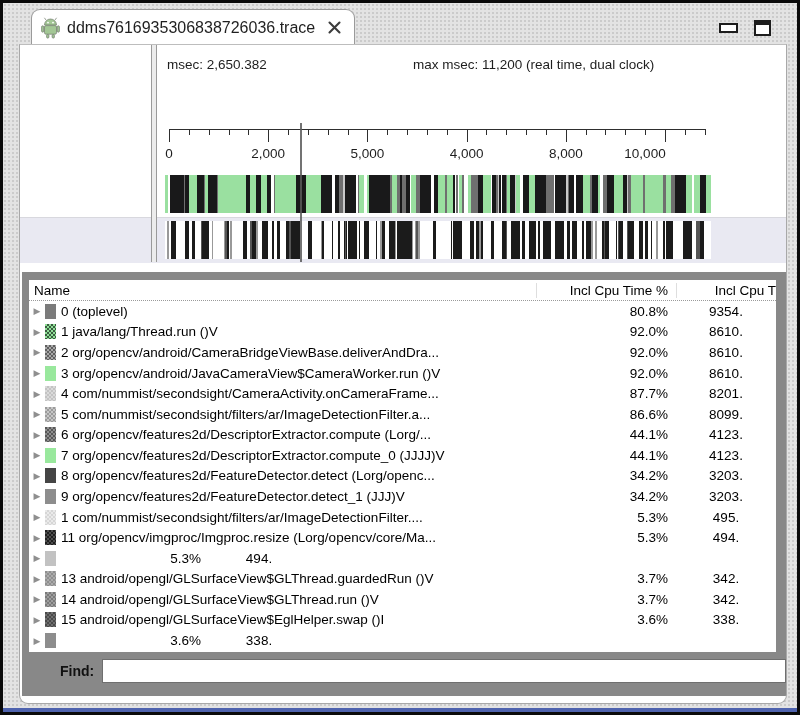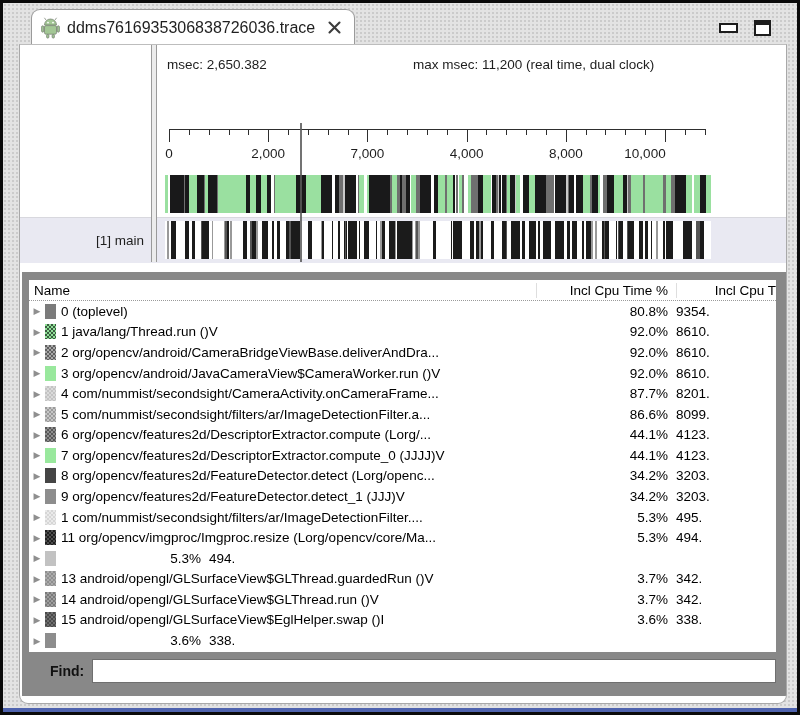--- a/index.html
+++ b/index.html
@@ -54,24 +54,24 @@
     overflow:hidden;font-size:13.5px;color:#000;}
   .thead{display:flex;height:21px;align-items:center;border-bottom:1px dotted #9a9a9a;box-sizing:border-box;}
   .th-name{flex:1 1 auto;padding-left:5px;}
   .th-pct{width:140px;text-align:right;padding-right:8px;border-left:1px solid #dedede;box-sizing:border-box;}
   .th-time{width:100px;text-align:right;padding-right:0;border-left:1px solid #dedede;box-sizing:border-box;}
   .trow{display:flex;height:20.59px;align-items:center;white-space:nowrap;}
   .tri{width:16px;text-align:center;font-size:9px;color:#8f8f8f;flex:0 0 auto;}
   .chip{width:11px;height:15px;margin-right:5px;flex:0 0 auto;}
   .nm{flex:1 1 auto;overflow:hidden;}
   .pct{width:140px;text-align:right;padding-right:8px;flex:0 0 auto;}
-  .val{width:100px;text-align:left;flex:0 0 auto;overflow:hidden;}
-
-  
-  .findbar{position:absolute;left:8px;right:0;bottom:10px;height:28px;margin-top:24px;}
+  .val{width:100px;text-align:center;flex:0 0 auto;overflow:hidden;}
+
+  
+  .findbar{position:absolute;left:18px;right:0;bottom:10px;height:28px;margin-top:24px;}
   .find-label{position:absolute;left:20px;top:5px;font-size:14px;font-weight:700;color:#111;}
   .find-input{position:absolute;left:62px;top:1px;width:684px;height:24px;box-sizing:border-box;
     border:1px solid #6f6f6f;background:#fff;font-size:13px;padding:0 4px;outline:none;}
 </style>
 </head>
 <body>
 
 <div class="screen">
 
   <div class="tab">
@@ -135,32 +135,31 @@
             <div class="tick" style="left: 545.8px; height: 13px;"></div>
             <div class="tick" style="left: 565.64px; height: 6px;"></div>
             <div class="tick" style="left: 585.48px; height: 6px;"></div>
             <div class="tick" style="left: 605.32px; height: 6px;"></div>
             <div class="tick" style="left: 625.16px; height: 6px;"></div>
             <div class="tick" style="left: 645px; height: 13px;"></div>
             <div class="tick" style="left: 664.84px; height: 6px;"></div>
             <div class="tick" style="left: 684.68px; height: 6px;"></div>
             <span class="tick-label" style="left: 149px;">0</span>
             <span class="tick-label" style="left: 248.2px;">2,000</span>
-            <span class="tick-label" style="left: 347.4px;">7,000</span>
+            <span class="tick-label" style="left: 347.4px;">5,000</span>
             <span class="tick-label" style="left: 446.6px;">4,000</span>
             <span class="tick-label" style="left: 545.8px;">8,000</span>
             <span class="tick-label" style="left: 625px;">10,000</span>
           </div>
       </div>
 
       <div class="tl-row tl-row1">
         <div class="barcode" id="barcode0" style="background: rgb(154, 224, 160);"><span style="width: 3px; background: rgb(154, 224, 160);"></span><span style="width: 2px; background: rgb(255, 255, 255);"></span><span style="width: 4px; background: rgb(25, 25, 26);"></span><span style="width: 5px; background: rgb(25, 25, 26);"></span><span style="width: 5px; background: rgb(25, 25, 26);"></span><span style="width: 1px; background: rgb(111, 111, 111);"></span><span style="width: 4px; background: rgb(25, 25, 26);"></span><span style="width: 8px; background: rgb(154, 224, 160);"></span><span style="width: 7px; background: rgb(25, 25, 26);"></span><span style="width: 1px; background: rgb(111, 111, 111);"></span><span style="width: 3px; background: rgb(154, 224, 160);"></span><span style="width: 3px; background: rgb(25, 25, 26);"></span><span style="width: 6px; background: rgb(25, 25, 26);"></span><span style="width: 1px; background: rgb(111, 111, 111);"></span><span style="width: 7px; background: rgb(154, 224, 160);"></span><span style="width: 7px; background: rgb(154, 224, 160);"></span><span style="width: 8px; background: rgb(154, 224, 160);"></span><span style="width: 6px; background: rgb(154, 224, 160);"></span><span style="width: 4px; background: rgb(25, 25, 26);"></span><span style="width: 2px; background: rgb(154, 224, 160);"></span><span style="width: 4px; background: rgb(154, 224, 160);"></span><span style="width: 5px; background: rgb(25, 25, 26);"></span><span style="width: 6px; background: rgb(154, 224, 160);"></span><span style="width: 4px; background: rgb(25, 25, 26);"></span><span style="width: 3px; background: rgb(255, 255, 255);"></span><span style="width: 1px; background: rgb(111, 111, 111);"></span><span style="width: 4px; background: rgb(154, 224, 160);"></span><span style="width: 3px; background: rgb(154, 224, 160);"></span><span style="width: 4px; background: rgb(154, 224, 160);"></span><span style="width: 3px; background: rgb(154, 224, 160);"></span><span style="width: 7px; background: rgb(154, 224, 160);"></span><span style="width: 5px; background: rgb(25, 25, 26);"></span><span style="width: 5px; background: rgb(25, 25, 26);"></span><span style="width: 3px; background: rgb(154, 224, 160);"></span><span style="width: 8px; background: rgb(154, 224, 160);"></span><span style="width: 4px; background: rgb(154, 224, 160);"></span><span style="width: 5px; background: rgb(25, 25, 26);"></span><span style="width: 6px; background: rgb(25, 25, 26);"></span><span style="width: 1px; background: rgb(255, 255, 255);"></span><span style="width: 2px; background: rgb(255, 255, 255);"></span><span style="width: 4px; background: rgb(25, 25, 26);"></span><span style="width: 4px; background: rgb(111, 111, 111);"></span><span style="width: 2px; background: rgb(201, 201, 201);"></span><span style="width: 4px; background: rgb(25, 25, 26);"></span><span style="width: 2px; background: rgb(25, 25, 26);"></span><span style="width: 5px; background: rgb(25, 25, 26);"></span><span style="width: 2px; background: rgb(255, 255, 255);"></span><span style="width: 1px; background: rgb(111, 111, 111);"></span><span style="width: 5px; background: rgb(154, 224, 160);"></span><span style="width: 3px; background: rgb(255, 255, 255);"></span><span style="width: 2px; background: rgb(154, 224, 160);"></span><span style="width: 5px; background: rgb(25, 25, 26);"></span><span style="width: 6px; background: rgb(25, 25, 26);"></span><span style="width: 6px; background: rgb(25, 25, 26);"></span><span style="width: 4px; background: rgb(25, 25, 26);"></span><span style="width: 1px; background: rgb(111, 111, 111);"></span><span style="width: 1px; background: rgb(111, 111, 111);"></span><span style="width: 5px; background: rgb(154, 224, 160);"></span><span style="width: 3px; background: rgb(111, 111, 111);"></span><span style="width: 2px; background: rgb(25, 25, 26);"></span><span style="width: 2px; background: rgb(111, 111, 111);"></span><span style="width: 2px; background: rgb(111, 111, 111);"></span><span style="width: 4px; background: rgb(25, 25, 26);"></span><span style="width: 1px; background: rgb(255, 255, 255);"></span><span style="width: 5px; background: rgb(154, 224, 160);"></span><span style="width: 4px; background: rgb(111, 111, 111);"></span><span style="width: 7px; background: rgb(25, 25, 26);"></span><span style="width: 4px; background: rgb(25, 25, 26);"></span><span style="width: 3px; background: rgb(255, 255, 255);"></span><span style="width: 2px; background: rgb(25, 25, 26);"></span><span style="width: 2px; background: rgb(25, 25, 26);"></span><span style="width: 7px; background: rgb(154, 224, 160);"></span><span style="width: 2px; background: rgb(111, 111, 111);"></span><span style="width: 6px; background: rgb(154, 224, 160);"></span><span style="width: 2px; background: rgb(25, 25, 26);"></span><span style="width: 1px; background: rgb(255, 255, 255);"></span><span style="width: 2px; background: rgb(111, 111, 111);"></span><span style="width: 1px; background: rgb(255, 255, 255);"></span><span style="width: 3px; background: rgb(154, 224, 160);"></span><span style="width: 2px; background: rgb(111, 111, 111);"></span><span style="width: 1px; background: rgb(255, 255, 255);"></span><span style="width: 3px; background: rgb(255, 255, 255);"></span><span style="width: 3px; background: rgb(154, 224, 160);"></span><span style="width: 4px; background: rgb(111, 111, 111);"></span><span style="width: 3px; background: rgb(111, 111, 111);"></span><span style="width: 5px; background: rgb(25, 25, 26);"></span><span style="width: 8px; background: rgb(154, 224, 160);"></span><span style="width: 1px; background: rgb(255, 255, 255);"></span><span style="width: 2px; background: rgb(25, 25, 26);"></span><span style="width: 2px; background: rgb(25, 25, 26);"></span><span style="width: 2px; background: rgb(111, 111, 111);"></span><span style="width: 1px; background: rgb(201, 201, 201);"></span><span style="width: 2px; background: rgb(25, 25, 26);"></span><span style="width: 1px; background: rgb(255, 255, 255);"></span><span style="width: 4px; background: rgb(25, 25, 26);"></span><span style="width: 1px; background: rgb(111, 111, 111);"></span><span style="width: 3px; background: rgb(154, 224, 160);"></span><span style="width: 5px; background: rgb(25, 25, 26);"></span><span style="width: 1px; background: rgb(201, 201, 201);"></span><span style="width: 4px; background: rgb(154, 224, 160);"></span><span style="width: 2px; background: rgb(255, 255, 255);"></span><span style="width: 1px; background: rgb(255, 255, 255);"></span><span style="width: 6px; background: rgb(25, 25, 26);"></span><span style="width: 6px; background: rgb(154, 224, 160);"></span><span style="width: 7px; background: rgb(25, 25, 26);"></span><span style="width: 4px; background: rgb(25, 25, 26);"></span><span style="width: 4px; background: rgb(111, 111, 111);"></span><span style="width: 4px; background: rgb(111, 111, 111);"></span><span style="width: 1px; background: rgb(255, 255, 255);"></span><span style="width: 7px; background: rgb(25, 25, 26);"></span><span style="width: 4px; background: rgb(25, 25, 26);"></span><span style="width: 2px; background: rgb(201, 201, 201);"></span><span style="width: 1px; background: rgb(111, 111, 111);"></span><span style="width: 5px; background: rgb(25, 25, 26);"></span><span style="width: 2px; background: rgb(255, 255, 255);"></span><span style="width: 7px; background: rgb(25, 25, 26);"></span><span style="width: 7px; background: rgb(154, 224, 160);"></span><span style="width: 2px; background: rgb(111, 111, 111);"></span><span style="width: 6px; background: rgb(25, 25, 26);"></span><span style="width: 2px; background: rgb(154, 224, 160);"></span><span style="width: 3px; background: rgb(255, 255, 255);"></span><span style="width: 4px; background: rgb(111, 111, 111);"></span><span style="width: 7px; background: rgb(25, 25, 26);"></span><span style="width: 4px; background: rgb(154, 224, 160);"></span><span style="width: 5px; background: rgb(154, 224, 160);"></span><span style="width: 4px; background: rgb(25, 25, 26);"></span><span style="width: 1px; background: rgb(201, 201, 201);"></span><span style="width: 3px; background: rgb(111, 111, 111);"></span><span style="width: 4px; background: rgb(154, 224, 160);"></span><span style="width: 2px; background: rgb(154, 224, 160);"></span><span style="width: 6px; background: rgb(154, 224, 160);"></span><span style="width: 2px; background: rgb(111, 111, 111);"></span><span style="width: 4px; background: rgb(154, 224, 160);"></span><span style="width: 6px; background: rgb(154, 224, 160);"></span><span style="width: 8px; background: rgb(154, 224, 160);"></span><span style="width: 3px; background: rgb(111, 111, 111);"></span><span style="width: 5px; background: rgb(154, 224, 160);"></span><span style="width: 4px; background: rgb(111, 111, 111);"></span><span style="width: 7px; background: rgb(25, 25, 26);"></span><span style="width: 4px; background: rgb(25, 25, 26);"></span><span style="width: 6px; background: rgb(154, 224, 160);"></span><span style="width: 2px; background: rgb(255, 255, 255);"></span><span style="width: 6px; background: rgb(154, 224, 160);"></span><span style="width: 6px; background: rgb(25, 25, 26);"></span><span style="width: 6px; background: rgb(154, 224, 160);"></span></div>
       </div>
       <div class="tl-row tl-row2">
-        <span class="tl-row-label">[1] main</span>
         <div class="barcode" id="barcode1" style="background: rgb(255, 255, 255);"><span style="width: 2px; background: rgb(255, 255, 255);"></span><span style="width: 2px; background: rgb(153, 153, 153);"></span><span style="width: 2px; background: rgb(255, 255, 255);"></span><span style="width: 2px; background: rgb(27, 27, 27);"></span><span style="width: 3px; background: rgb(27, 27, 27);"></span><span style="width: 4px; background: rgb(255, 255, 255);"></span><span style="width: 5px; background: rgb(255, 255, 255);"></span><span style="width: 4px; background: rgb(27, 27, 27);"></span><span style="width: 2px; background: rgb(255, 255, 255);"></span><span style="width: 1px; background: rgb(255, 255, 255);"></span><span style="width: 1px; background: rgb(27, 27, 27);"></span><span style="width: 1px; background: rgb(27, 27, 27);"></span><span style="width: 1px; background: rgb(27, 27, 27);"></span><span style="width: 3px; background: rgb(255, 255, 255);"></span><span style="width: 3px; background: rgb(255, 255, 255);"></span><span style="width: 1px; background: rgb(85, 85, 85);"></span><span style="width: 4px; background: rgb(27, 27, 27);"></span><span style="width: 3px; background: rgb(27, 27, 27);"></span><span style="width: 2px; background: rgb(255, 255, 255);"></span><span style="width: 1px; background: rgb(255, 255, 255);"></span><span style="width: 1px; background: rgb(153, 153, 153);"></span><span style="width: 4px; background: rgb(255, 255, 255);"></span><span style="width: 3px; background: rgb(255, 255, 255);"></span><span style="width: 4px; background: rgb(255, 255, 255);"></span><span style="width: 1px; background: rgb(153, 153, 153);"></span><span style="width: 2px; background: rgb(85, 85, 85);"></span><span style="width: 2px; background: rgb(27, 27, 27);"></span><span style="width: 1px; background: rgb(255, 255, 255);"></span><span style="width: 2px; background: rgb(153, 153, 153);"></span><span style="width: 2px; background: rgb(255, 255, 255);"></span><span style="width: 5px; background: rgb(255, 255, 255);"></span><span style="width: 4px; background: rgb(255, 255, 255);"></span><span style="width: 4px; background: rgb(27, 27, 27);"></span><span style="width: 3px; background: rgb(255, 255, 255);"></span><span style="width: 2px; background: rgb(85, 85, 85);"></span><span style="width: 4px; background: rgb(27, 27, 27);"></span><span style="width: 2px; background: rgb(153, 153, 153);"></span><span style="width: 4px; background: rgb(255, 255, 255);"></span><span style="width: 4px; background: rgb(27, 27, 27);"></span><span style="width: 2px; background: rgb(27, 27, 27);"></span><span style="width: 4px; background: rgb(255, 255, 255);"></span><span style="width: 2px; background: rgb(27, 27, 27);"></span><span style="width: 3px; background: rgb(255, 255, 255);"></span><span style="width: 3px; background: rgb(27, 27, 27);"></span><span style="width: 1px; background: rgb(255, 255, 255);"></span><span style="width: 5px; background: rgb(255, 255, 255);"></span><span style="width: 3px; background: rgb(27, 27, 27);"></span><span style="width: 2px; background: rgb(85, 85, 85);"></span><span style="width: 3px; background: rgb(27, 27, 27);"></span><span style="width: 3px; background: rgb(27, 27, 27);"></span><span style="width: 3px; background: rgb(27, 27, 27);"></span><span style="width: 5px; background: rgb(255, 255, 255);"></span><span style="width: 3px; background: rgb(255, 255, 255);"></span><span style="width: 4px; background: rgb(27, 27, 27);"></span><span style="width: 4px; background: rgb(255, 255, 255);"></span><span style="width: 5px; background: rgb(255, 255, 255);"></span><span style="width: 1px; background: rgb(153, 153, 153);"></span><span style="width: 2px; background: rgb(27, 27, 27);"></span><span style="width: 5px; background: rgb(255, 255, 255);"></span><span style="width: 3px; background: rgb(255, 255, 255);"></span><span style="width: 1px; background: rgb(27, 27, 27);"></span><span style="width: 5px; background: rgb(255, 255, 255);"></span><span style="width: 2px; background: rgb(27, 27, 27);"></span><span style="width: 3px; background: rgb(255, 255, 255);"></span><span style="width: 1px; background: rgb(255, 255, 255);"></span><span style="width: 1px; background: rgb(27, 27, 27);"></span><span style="width: 1px; background: rgb(85, 85, 85);"></span><span style="width: 1px; background: rgb(27, 27, 27);"></span><span style="width: 1px; background: rgb(255, 255, 255);"></span><span style="width: 4px; background: rgb(27, 27, 27);"></span><span style="width: 4px; background: rgb(27, 27, 27);"></span><span style="width: 1px; background: rgb(27, 27, 27);"></span><span style="width: 2px; background: rgb(255, 255, 255);"></span><span style="width: 1px; background: rgb(27, 27, 27);"></span><span style="width: 4px; background: rgb(255, 255, 255);"></span><span style="width: 1px; background: rgb(27, 27, 27);"></span><span style="width: 4px; background: rgb(27, 27, 27);"></span><span style="width: 3px; background: rgb(255, 255, 255);"></span><span style="width: 4px; background: rgb(255, 255, 255);"></span><span style="width: 1px; background: rgb(27, 27, 27);"></span><span style="width: 2px; background: rgb(255, 255, 255);"></span><span style="width: 1px; background: rgb(255, 255, 255);"></span><span style="width: 2px; background: rgb(153, 153, 153);"></span><span style="width: 3px; background: rgb(27, 27, 27);"></span><span style="width: 2px; background: rgb(255, 255, 255);"></span><span style="width: 2px; background: rgb(255, 255, 255);"></span><span style="width: 3px; background: rgb(27, 27, 27);"></span><span style="width: 3px; background: rgb(27, 27, 27);"></span><span style="width: 1px; background: rgb(153, 153, 153);"></span><span style="width: 1px; background: rgb(255, 255, 255);"></span><span style="width: 2px; background: rgb(27, 27, 27);"></span><span style="width: 4px; background: rgb(27, 27, 27);"></span><span style="width: 4px; background: rgb(27, 27, 27);"></span><span style="width: 1px; background: rgb(27, 27, 27);"></span><span style="width: 4px; background: rgb(27, 27, 27);"></span><span style="width: 1px; background: rgb(153, 153, 153);"></span><span style="width: 2px; background: rgb(255, 255, 255);"></span><span style="width: 1px; background: rgb(153, 153, 153);"></span><span style="width: 2px; background: rgb(85, 85, 85);"></span><span style="width: 2px; background: rgb(153, 153, 153);"></span><span style="width: 2px; background: rgb(255, 255, 255);"></span><span style="width: 4px; background: rgb(255, 255, 255);"></span><span style="width: 1px; background: rgb(255, 255, 255);"></span><span style="width: 4px; background: rgb(255, 255, 255);"></span><span style="width: 2px; background: rgb(255, 255, 255);"></span><span style="width: 3px; background: rgb(27, 27, 27);"></span><span style="width: 4px; background: rgb(255, 255, 255);"></span><span style="width: 5px; background: rgb(255, 255, 255);"></span><span style="width: 2px; background: rgb(255, 255, 255);"></span><span style="width: 4px; background: rgb(255, 255, 255);"></span><span style="width: 1px; background: rgb(27, 27, 27);"></span><span style="width: 1px; background: rgb(255, 255, 255);"></span><span style="width: 2px; background: rgb(27, 27, 27);"></span><span style="width: 4px; background: rgb(27, 27, 27);"></span><span style="width: 1px; background: rgb(27, 27, 27);"></span><span style="width: 2px; background: rgb(27, 27, 27);"></span><span style="width: 5px; background: rgb(255, 255, 255);"></span><span style="width: 3px; background: rgb(255, 255, 255);"></span><span style="width: 4px; background: rgb(27, 27, 27);"></span><span style="width: 2px; background: rgb(255, 255, 255);"></span><span style="width: 3px; background: rgb(27, 27, 27);"></span><span style="width: 2px; background: rgb(153, 153, 153);"></span><span style="width: 2px; background: rgb(27, 27, 27);"></span><span style="width: 2px; background: rgb(255, 255, 255);"></span><span style="width: 4px; background: rgb(255, 255, 255);"></span><span style="width: 2px; background: rgb(255, 255, 255);"></span><span style="width: 3px; background: rgb(27, 27, 27);"></span><span style="width: 3px; background: rgb(255, 255, 255);"></span><span style="width: 5px; background: rgb(255, 255, 255);"></span><span style="width: 4px; background: rgb(27, 27, 27);"></span><span style="width: 1px; background: rgb(85, 85, 85);"></span><span style="width: 4px; background: rgb(255, 255, 255);"></span><span style="width: 2px; background: rgb(27, 27, 27);"></span><span style="width: 3px; background: rgb(27, 27, 27);"></span><span style="width: 4px; background: rgb(27, 27, 27);"></span><span style="width: 2px; background: rgb(255, 255, 255);"></span><span style="width: 3px; background: rgb(27, 27, 27);"></span><span style="width: 4px; background: rgb(255, 255, 255);"></span><span style="width: 3px; background: rgb(27, 27, 27);"></span><span style="width: 4px; background: rgb(27, 27, 27);"></span><span style="width: 2px; background: rgb(255, 255, 255);"></span><span style="width: 2px; background: rgb(27, 27, 27);"></span><span style="width: 3px; background: rgb(255, 255, 255);"></span><span style="width: 3px; background: rgb(27, 27, 27);"></span><span style="width: 3px; background: rgb(27, 27, 27);"></span><span style="width: 2px; background: rgb(27, 27, 27);"></span><span style="width: 1px; background: rgb(255, 255, 255);"></span><span style="width: 3px; background: rgb(255, 255, 255);"></span><span style="width: 3px; background: rgb(27, 27, 27);"></span><span style="width: 3px; background: rgb(27, 27, 27);"></span><span style="width: 3px; background: rgb(27, 27, 27);"></span><span style="width: 1px; background: rgb(255, 255, 255);"></span><span style="width: 2px; background: rgb(255, 255, 255);"></span><span style="width: 3px; background: rgb(27, 27, 27);"></span><span style="width: 2px; background: rgb(255, 255, 255);"></span><span style="width: 1px; background: rgb(27, 27, 27);"></span><span style="width: 3px; background: rgb(27, 27, 27);"></span><span style="width: 1px; background: rgb(27, 27, 27);"></span><span style="width: 5px; background: rgb(255, 255, 255);"></span><span style="width: 1px; background: rgb(27, 27, 27);"></span><span style="width: 1px; background: rgb(27, 27, 27);"></span><span style="width: 2px; background: rgb(255, 255, 255);"></span><span style="width: 2px; background: rgb(27, 27, 27);"></span><span style="width: 3px; background: rgb(27, 27, 27);"></span><span style="width: 2px; background: rgb(153, 153, 153);"></span><span style="width: 1px; background: rgb(255, 255, 255);"></span><span style="width: 1px; background: rgb(255, 255, 255);"></span><span style="width: 2px; background: rgb(153, 153, 153);"></span><span style="width: 5px; background: rgb(255, 255, 255);"></span><span style="width: 2px; background: rgb(27, 27, 27);"></span><span style="width: 1px; background: rgb(85, 85, 85);"></span><span style="width: 4px; background: rgb(27, 27, 27);"></span><span style="width: 4px; background: rgb(255, 255, 255);"></span><span style="width: 3px; background: rgb(255, 255, 255);"></span><span style="width: 1px; background: rgb(27, 27, 27);"></span><span style="width: 1px; background: rgb(255, 255, 255);"></span><span style="width: 1px; background: rgb(85, 85, 85);"></span><span style="width: 4px; background: rgb(27, 27, 27);"></span><span style="width: 4px; background: rgb(255, 255, 255);"></span><span style="width: 1px; background: rgb(85, 85, 85);"></span><span style="width: 4px; background: rgb(27, 27, 27);"></span><span style="width: 1px; background: rgb(27, 27, 27);"></span><span style="width: 1px; background: rgb(27, 27, 27);"></span><span style="width: 5px; background: rgb(255, 255, 255);"></span><span style="width: 4px; background: rgb(27, 27, 27);"></span><span style="width: 2px; background: rgb(255, 255, 255);"></span><span style="width: 3px; background: rgb(27, 27, 27);"></span><span style="width: 3px; background: rgb(255, 255, 255);"></span><span style="width: 1px; background: rgb(27, 27, 27);"></span><span style="width: 4px; background: rgb(255, 255, 255);"></span><span style="width: 2px; background: rgb(153, 153, 153);"></span><span style="width: 2px; background: rgb(255, 255, 255);"></span><span style="width: 3px; background: rgb(255, 255, 255);"></span><span style="width: 2px; background: rgb(27, 27, 27);"></span><span style="width: 1px; background: rgb(255, 255, 255);"></span><span style="width: 3px; background: rgb(27, 27, 27);"></span><span style="width: 4px; background: rgb(27, 27, 27);"></span><span style="width: 4px; background: rgb(255, 255, 255);"></span><span style="width: 5px; background: rgb(255, 255, 255);"></span><span style="width: 1px; background: rgb(255, 255, 255);"></span><span style="width: 3px; background: rgb(27, 27, 27);"></span><span style="width: 4px; background: rgb(27, 27, 27);"></span><span style="width: 2px; background: rgb(27, 27, 27);"></span><span style="width: 4px; background: rgb(255, 255, 255);"></span><span style="width: 2px; background: rgb(85, 85, 85);"></span><span style="width: 2px; background: rgb(85, 85, 85);"></span><span style="width: 1px; background: rgb(27, 27, 27);"></span><span style="width: 3px; background: rgb(27, 27, 27);"></span><span style="width: 2px; background: rgb(255, 255, 255);"></span><span style="width: 5px; background: rgb(255, 255, 255);"></span></div>
       </div>
 
       <div class="sash"></div>
       <div class="cursor-line" id="cursor" style="left: 280.459px;"></div>
     </div>
 
     <div class="profile">
       <div class="ptable">
         <div class="thead">

